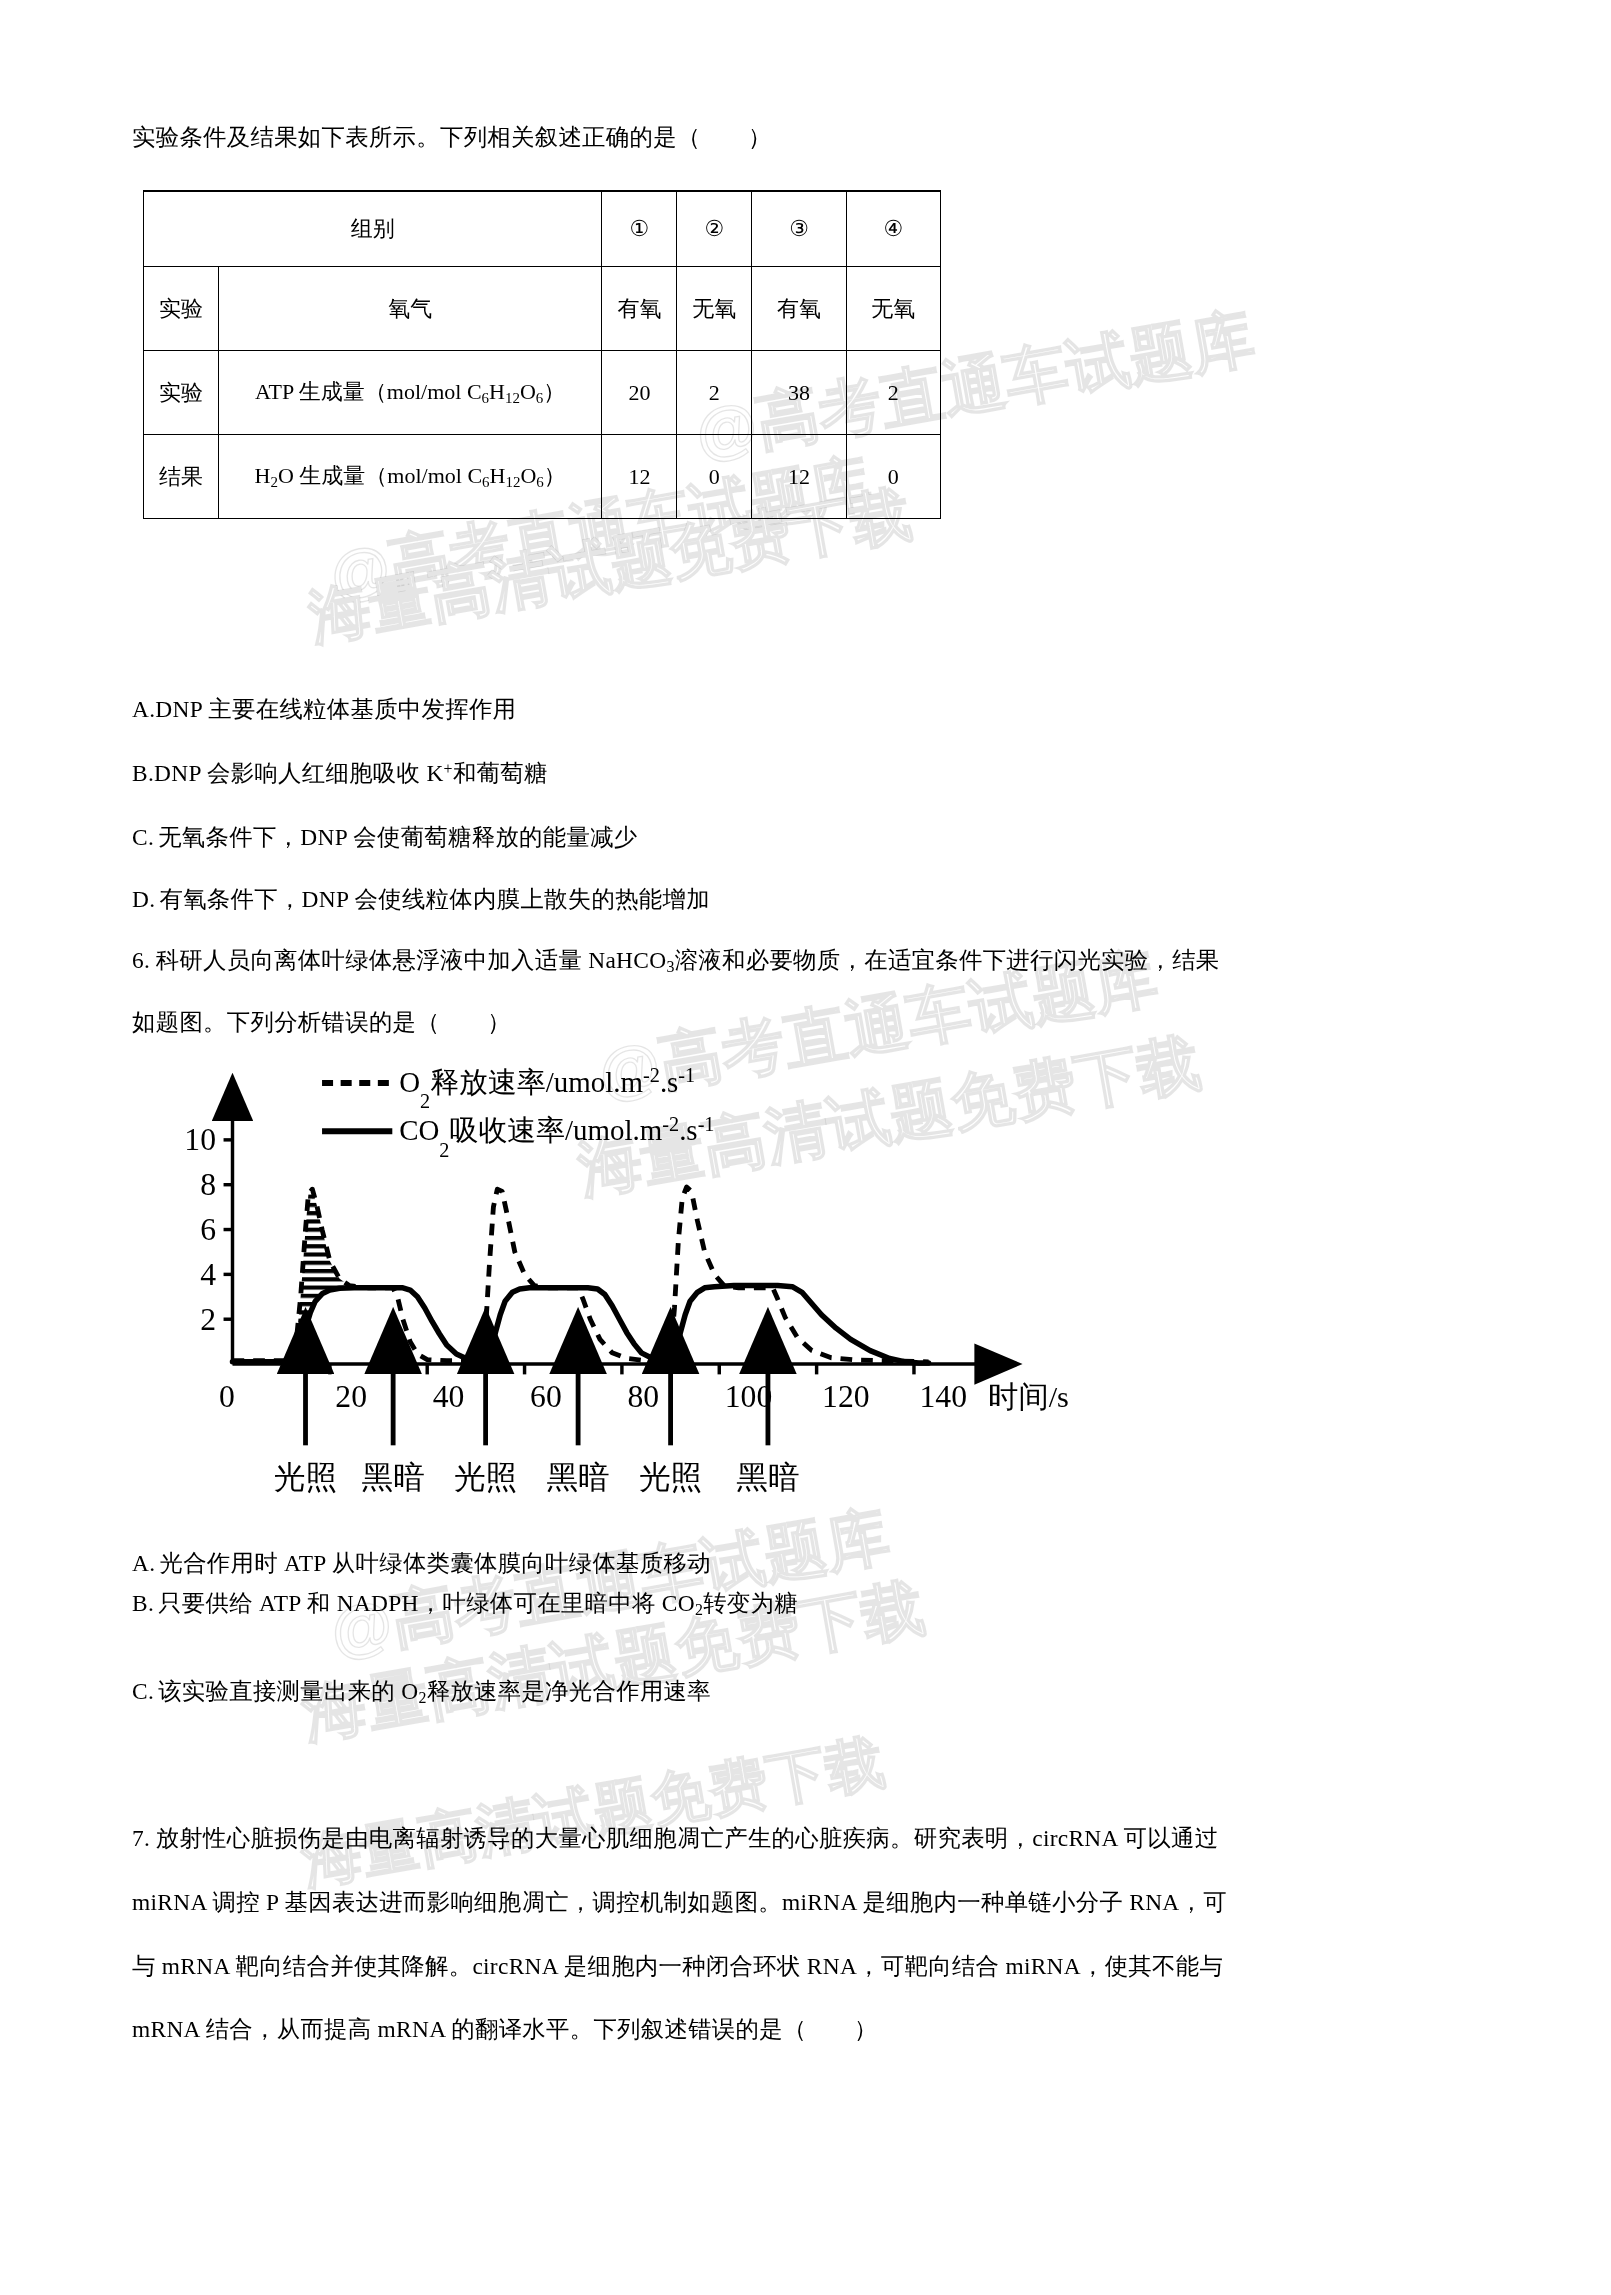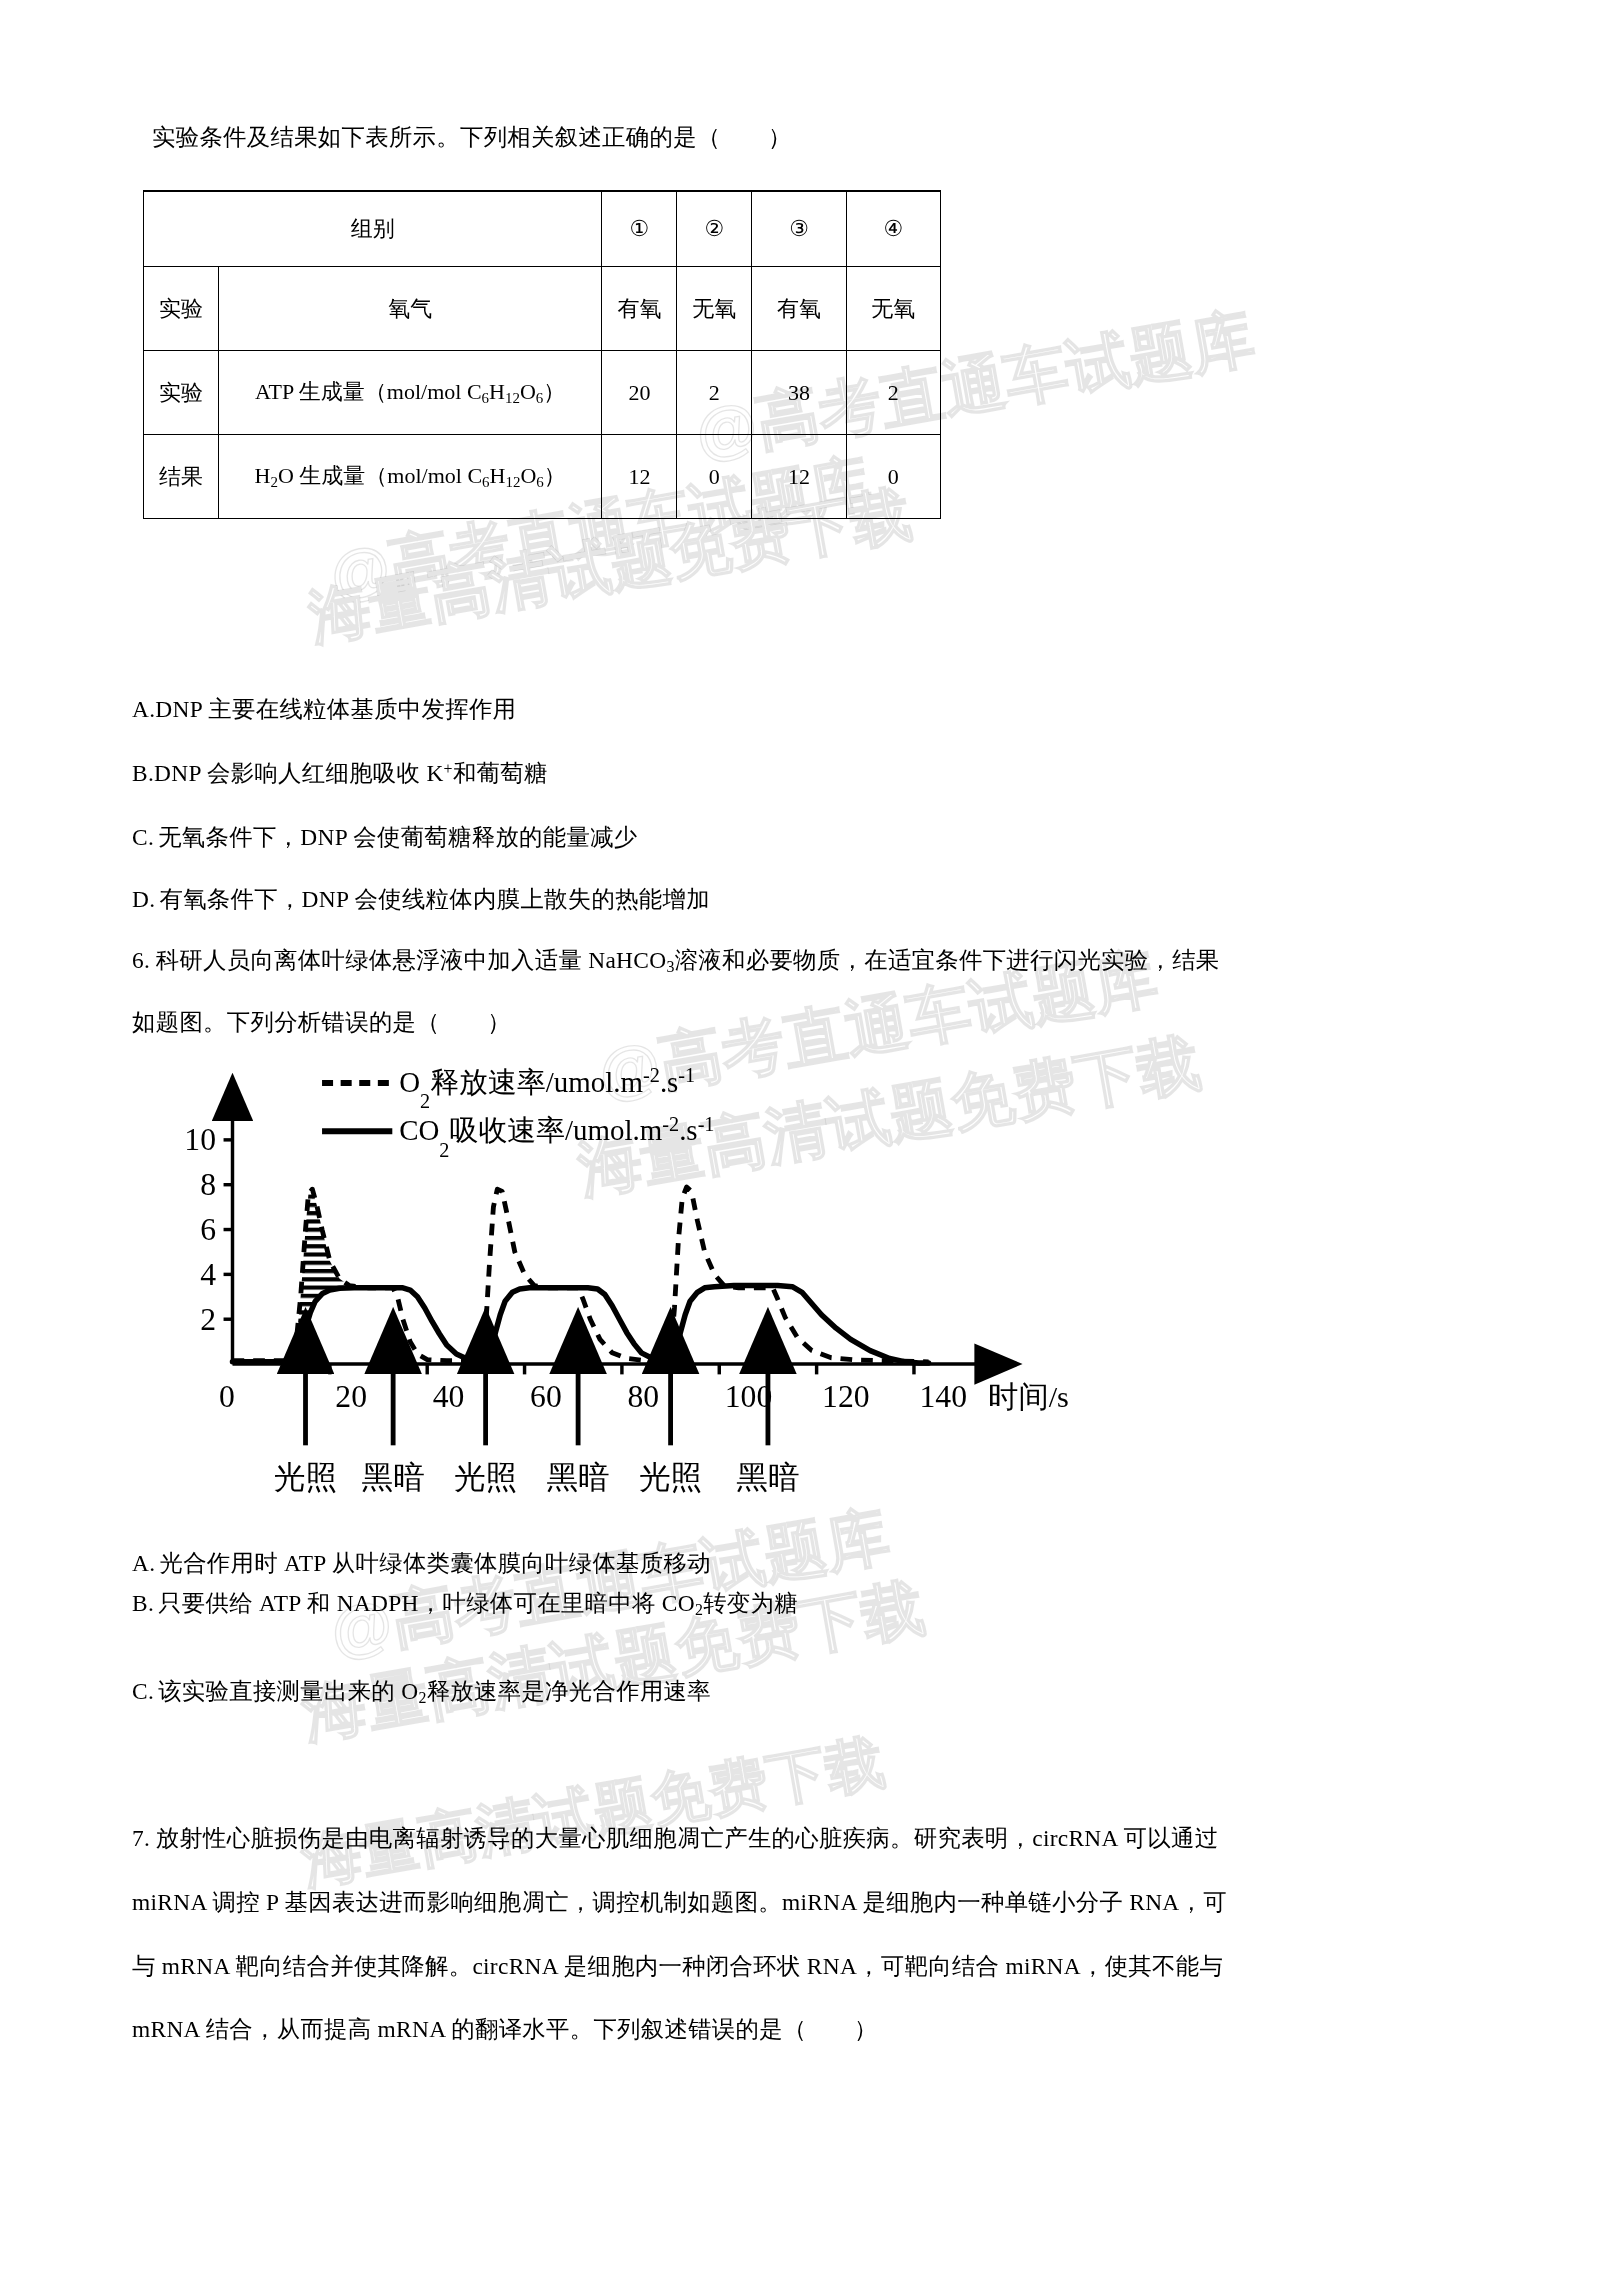--- a/index.html
+++ b/index.html
@@ -78,21 +78,21 @@
 
     <div class="wm" style="left:592px; top:1033px; font-size:63px; transform:rotate(-10deg);">@高考直通车试题库</div>
     <div class="wm" style="left:572px; top:1129px; font-size:63px; transform:rotate(-10deg);">海量高清试题免费下载</div>
 
     <div class="wm" style="left:689px; top:393px; font-size:63px; transform:rotate(-10deg);">@高考直通车试题库</div>
     <div class="wm" style="left:324px; top:1591px; font-size:63px; transform:rotate(-10deg);">@高考直通车试题库</div>
     <div class="wm" style="left:296px; top:1674px; font-size:63px; transform:rotate(-10deg);">海量高清试题免费下载</div>
     <div class="wm" style="left:296px; top:1825px; font-size:59px; transform:rotate(-10deg);">海量高清试题免费下载</div>
   </div>
 
-  <div class="para" style="left:132px; top:126px;margin-left:20px;">实验条件及结果如下表所示。下列相关叙述正确的是（　　）</div>
+  <div class="para" style="left:132px; top:126px;">实验条件及结果如下表所示。下列相关叙述正确的是（　　）</div>
 
   <table class="tbl">
     <tbody>
         <tr class="r-head">
       <td class="c-lab outer-top" colspan="2">组别</td>
       <td class="c-num outer-top">①</td>
       <td class="c-num outer-top">②</td>
       <td class="c-num3 outer-top">③</td>
       <td class="c-num4 outer-top">④</td>
     </tr>

